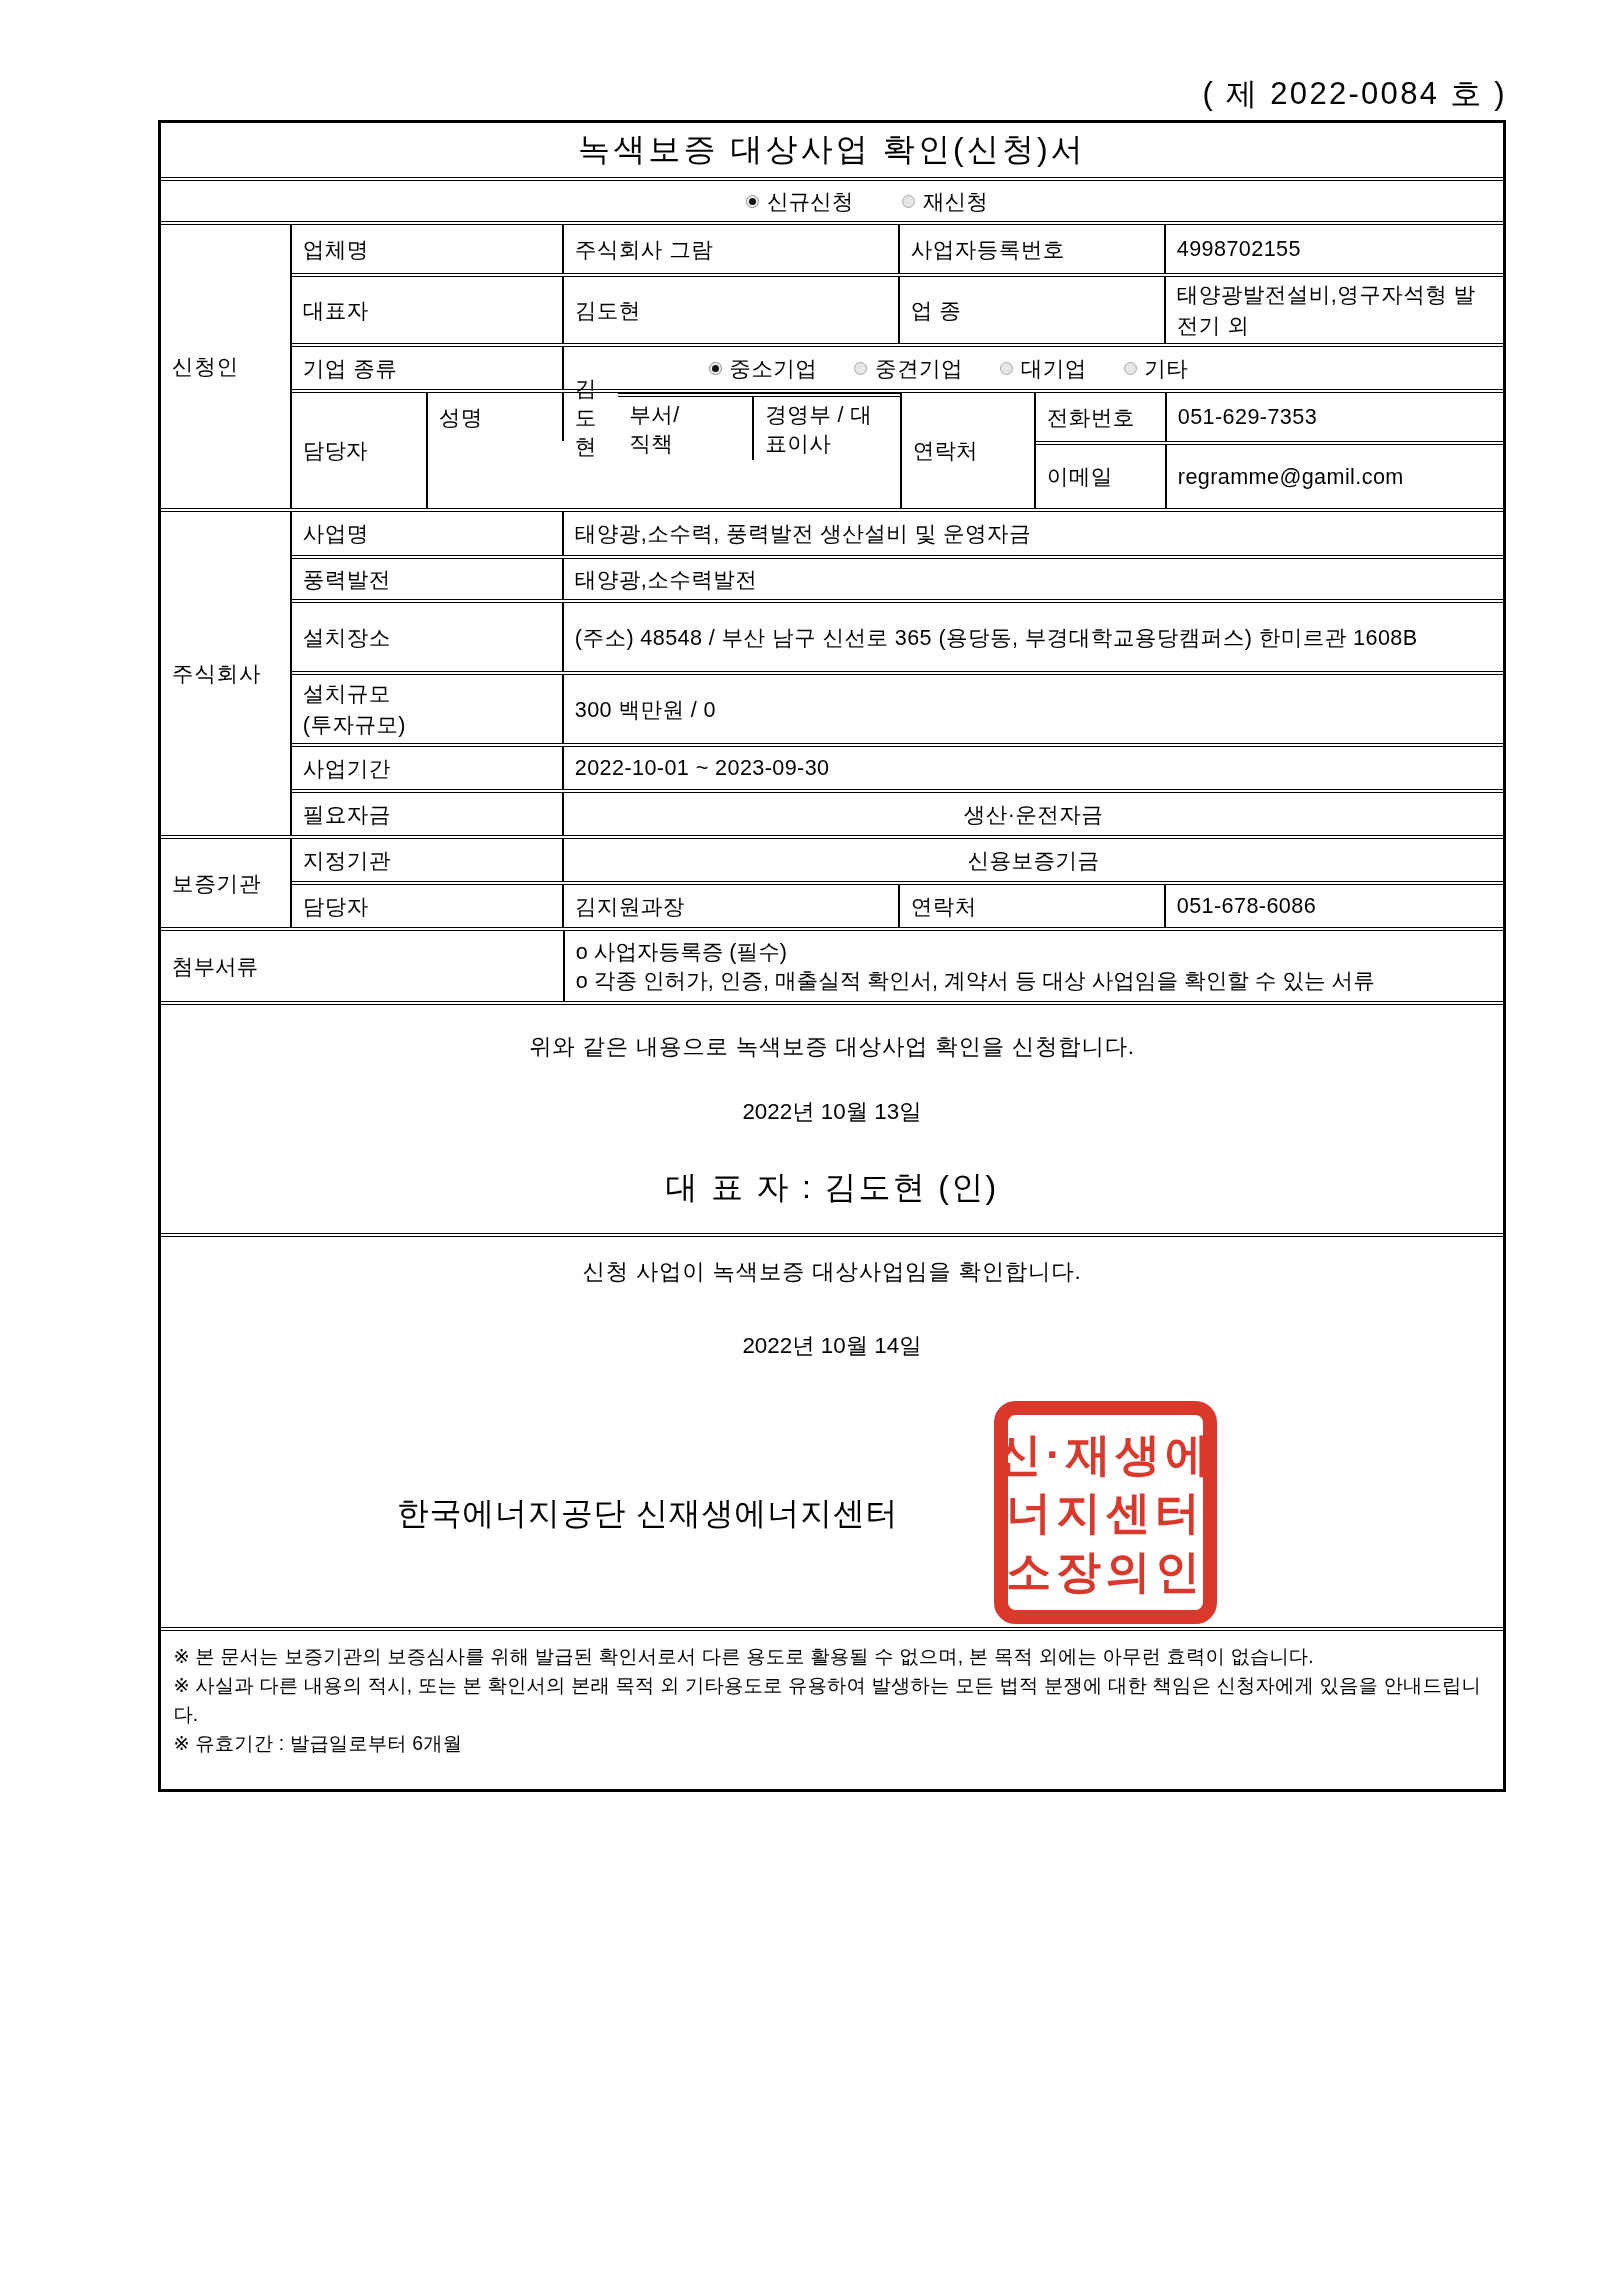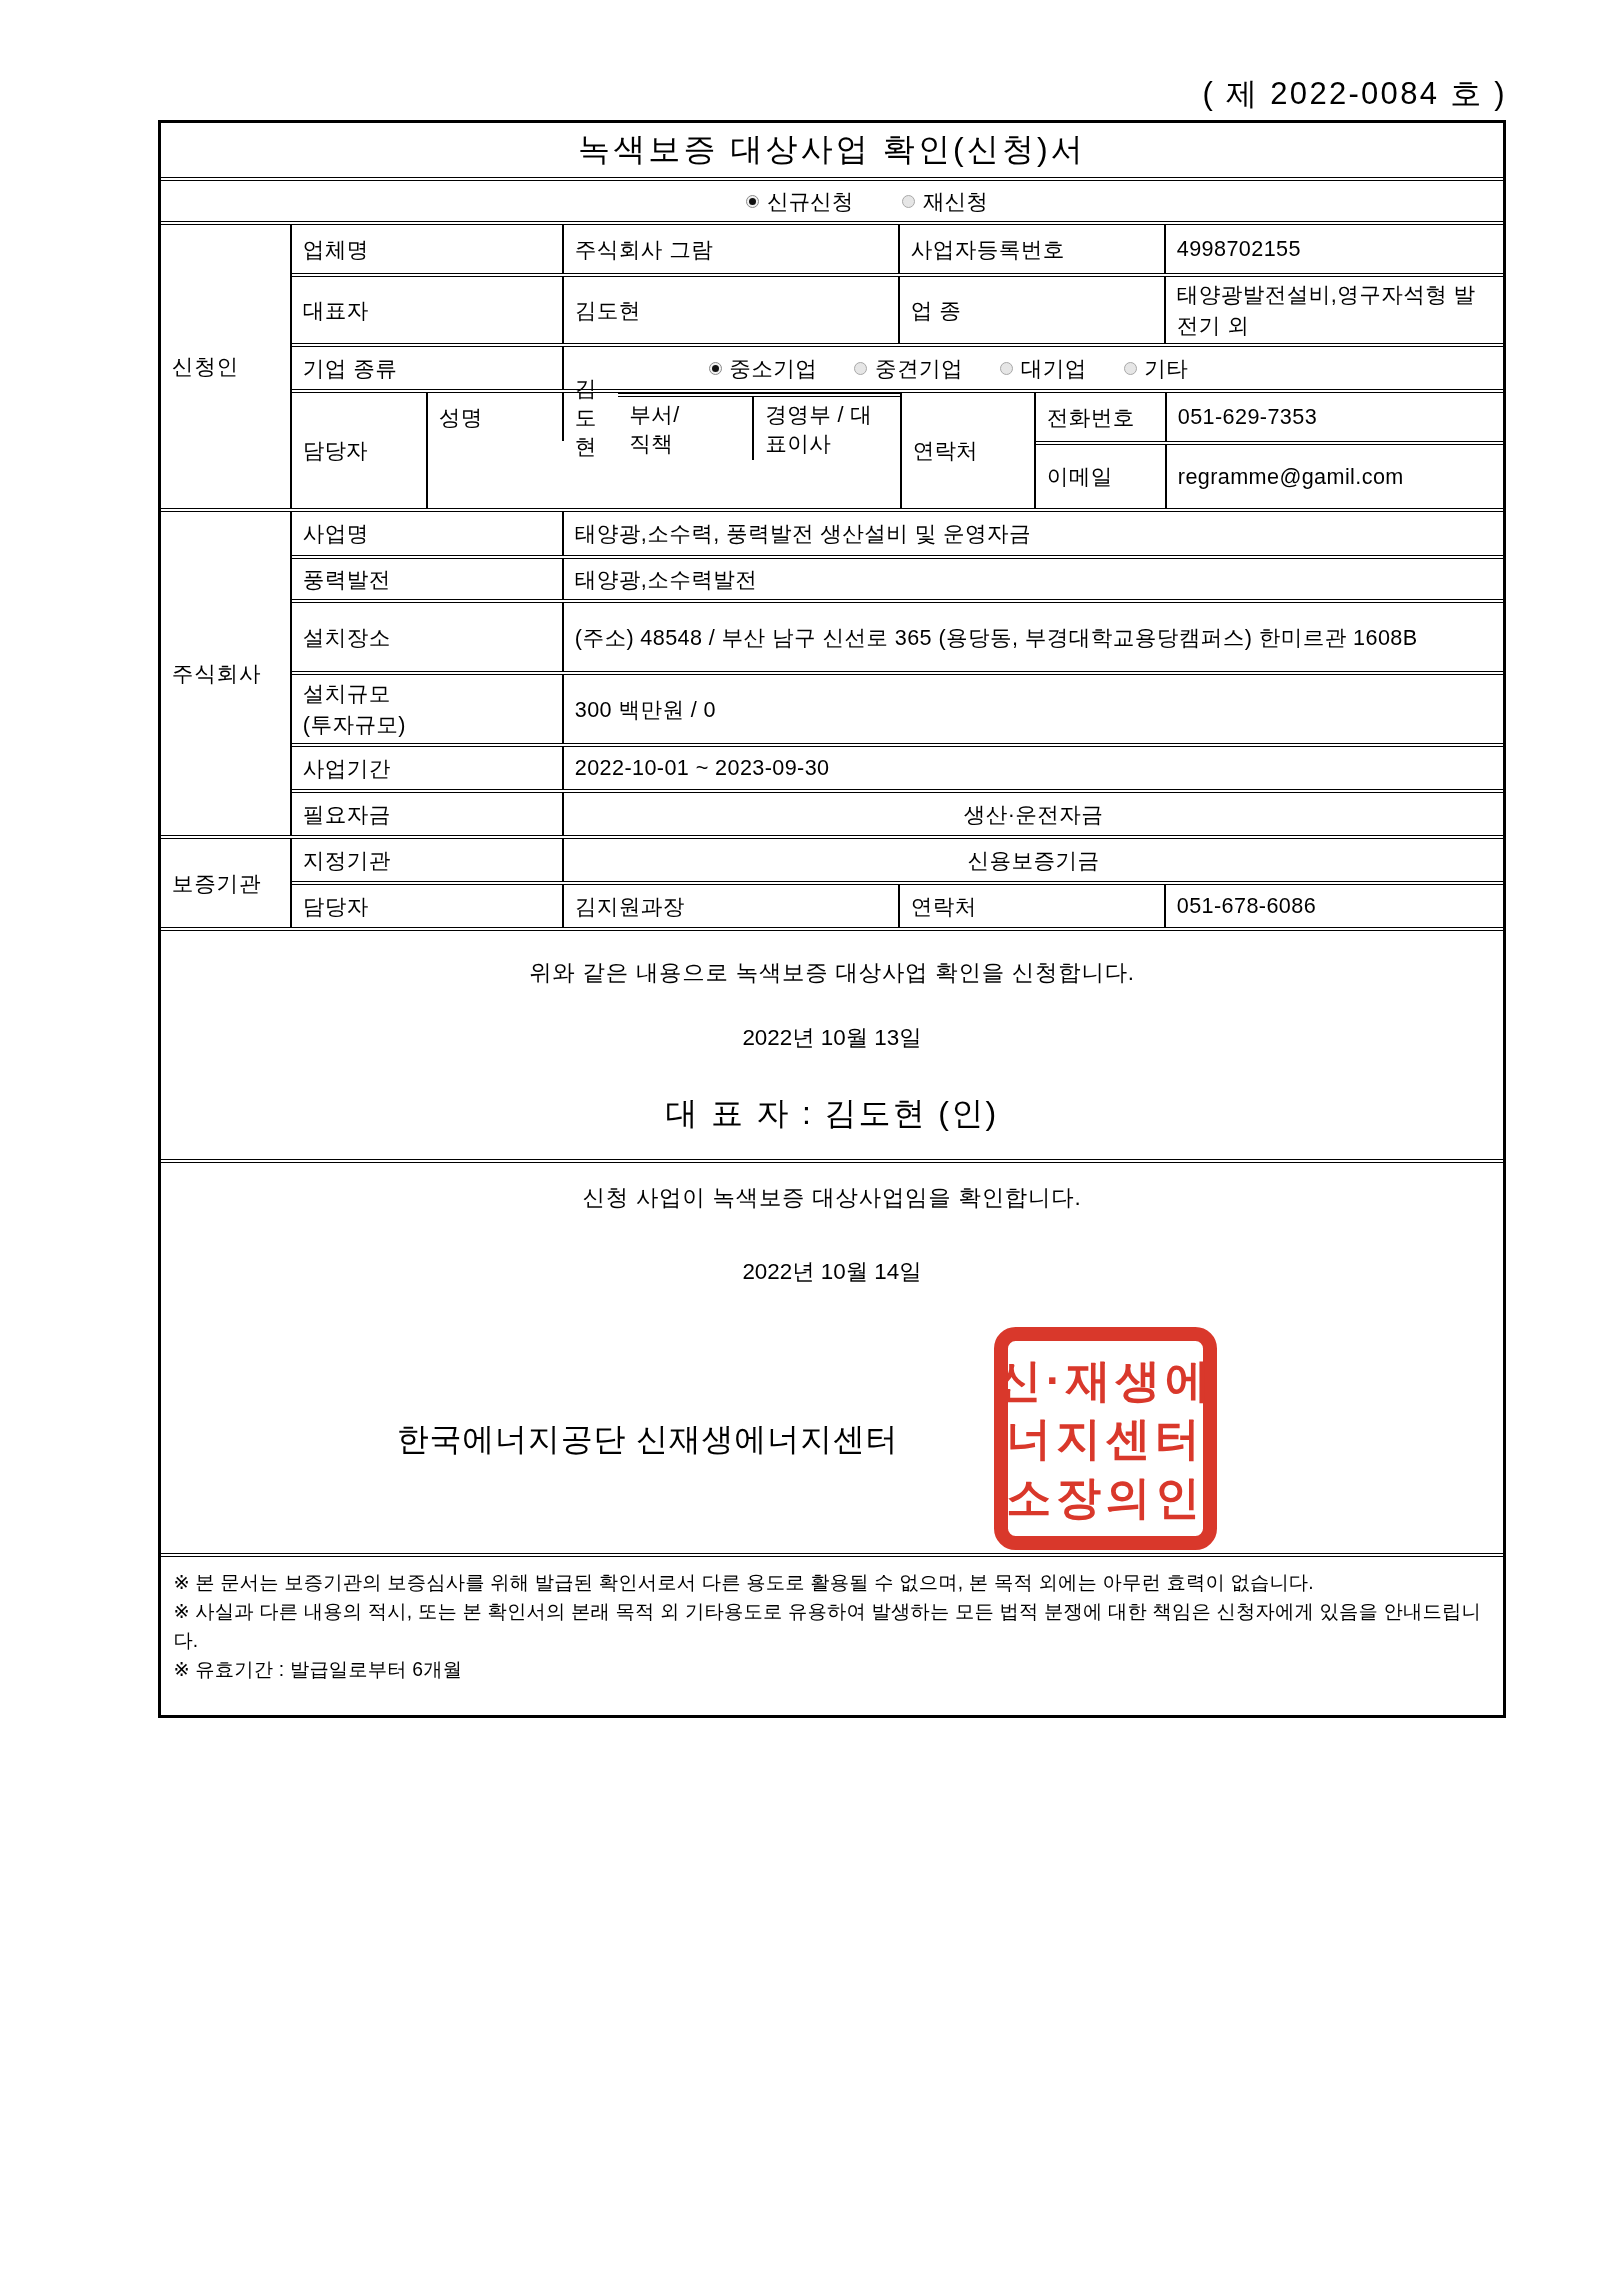--- a/index.html
+++ b/index.html
@@ -196,20 +196,27 @@
       </div>
       <div class="row h54">
         <div class="cell lab-b">담당자</div>
         <div class="cell val-c">김지원과장</div>
         <div class="cell lab-d">연락처</div>
         <div class="cell val-e">051-678-6086</div>
       </div>
     </div>
   </div>
 
+  <div class="section" style="min-height:70px;">
+    <div class="attach-label">첨부서류</div>
+    <div class="attach-body">
+      <div>o 사업자등록증 (필수)</div>
+      <div>o 각종 인허가, 인증, 매출실적 확인서, 계약서 등 대상 사업임을 확인할 수 있는 서류</div>
+    </div>
+  </div>
 
   <div class="apply-section">
     <div class="apply-stmt">위와 같은 내용으로 녹색보증 대상사업 확인을 신청합니다.</div>
     <div class="apply-date">2022년 10월 13일</div>
     <div class="apply-sign">대 표 자 : 김도현 (인)</div>
   </div>
 
   <div class="confirm-section">
     <div class="confirm-stmt">신청 사업이 녹색보증 대상사업임을 확인합니다.</div>
     <div class="confirm-date">2022년 10월 14일</div>

